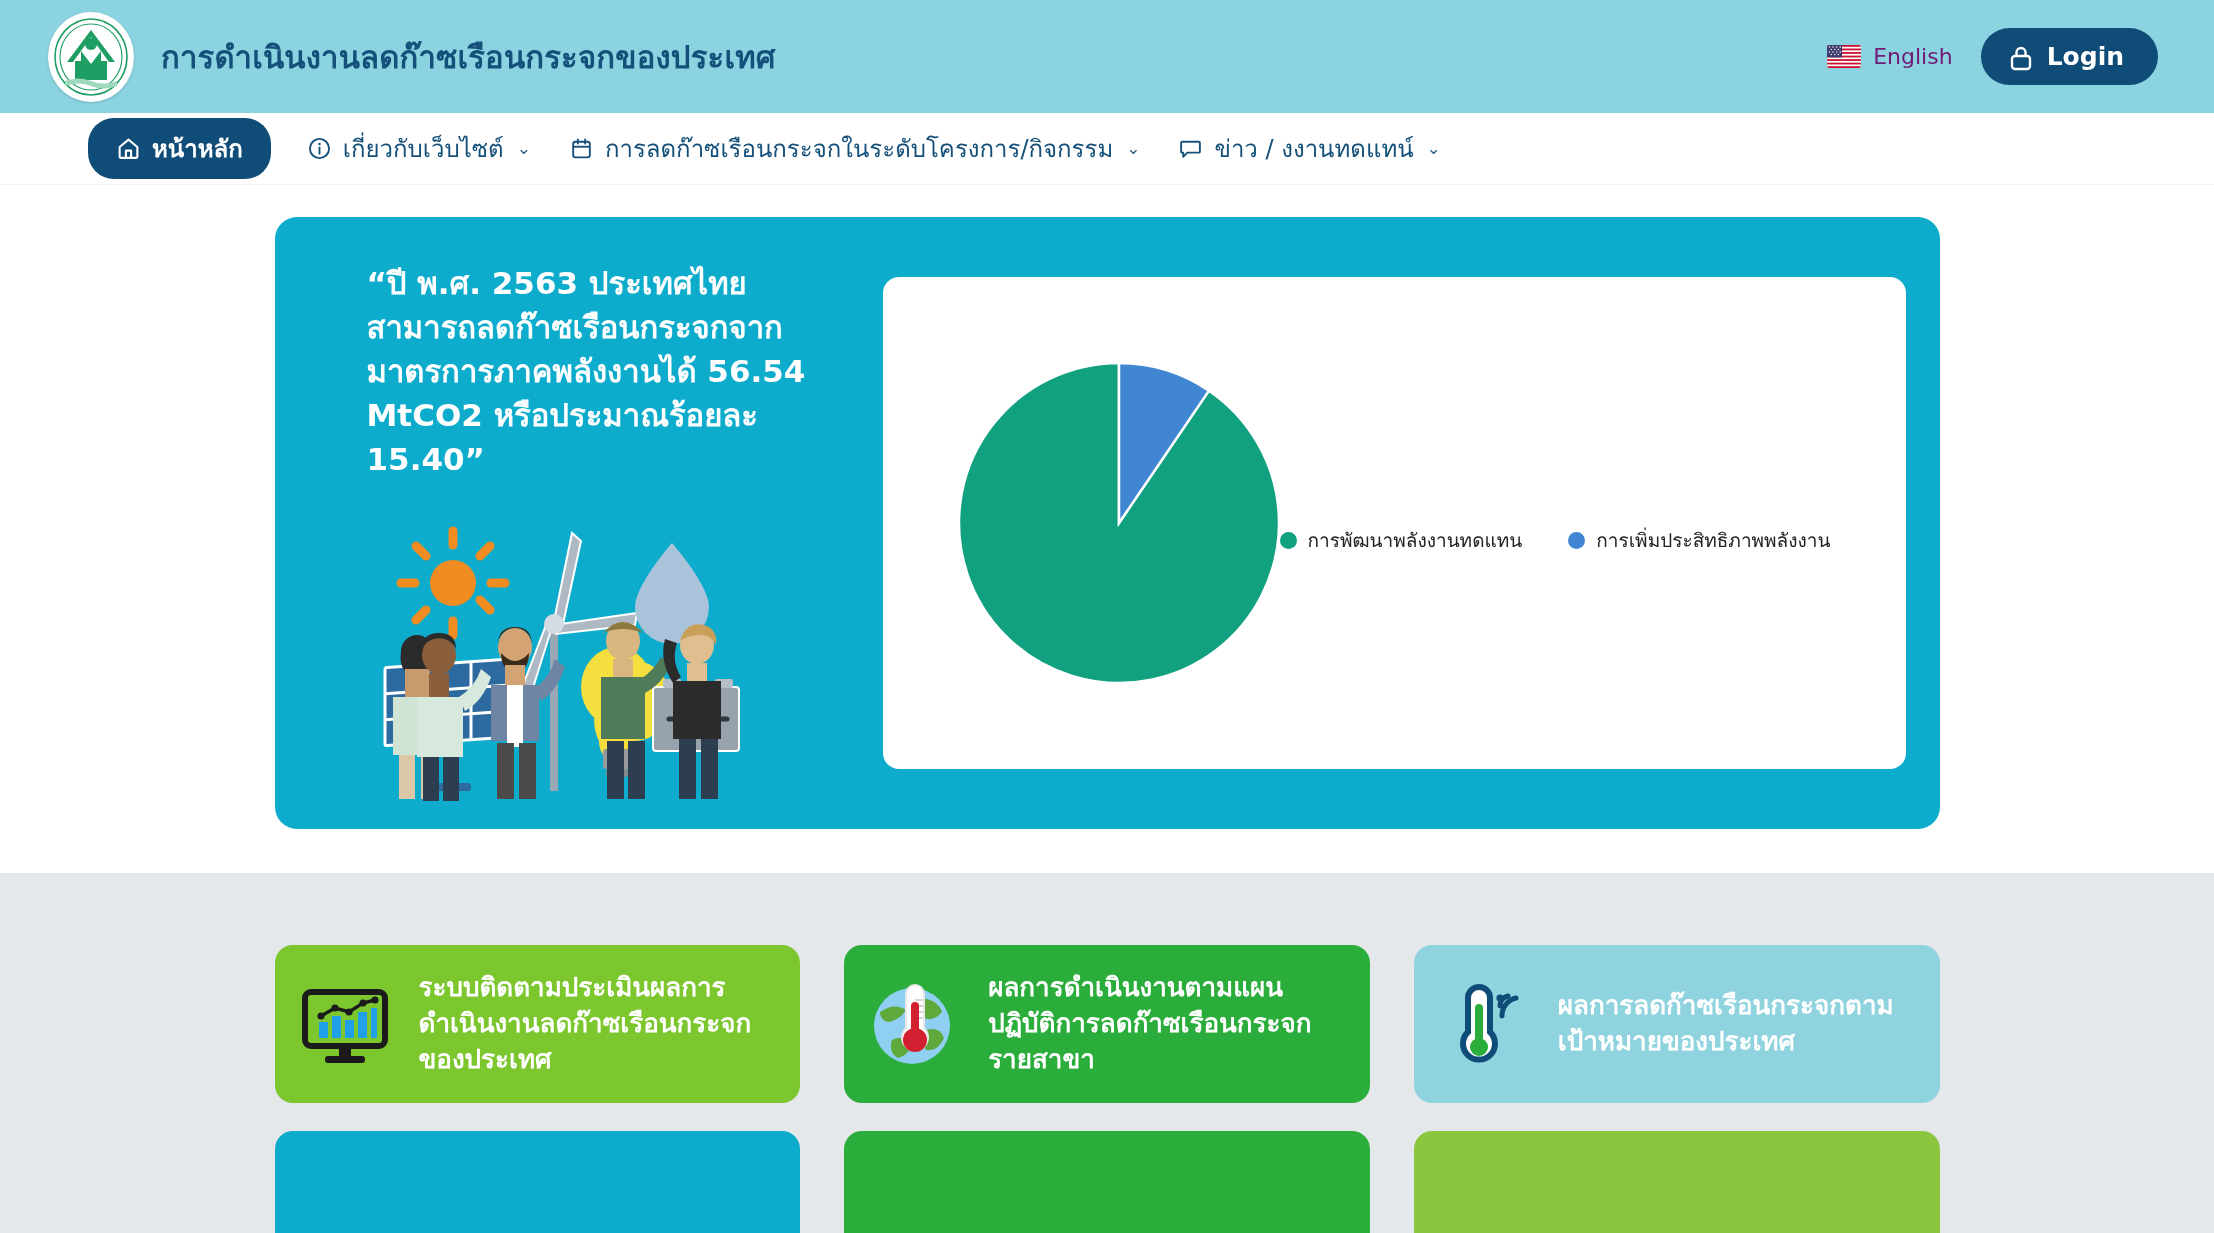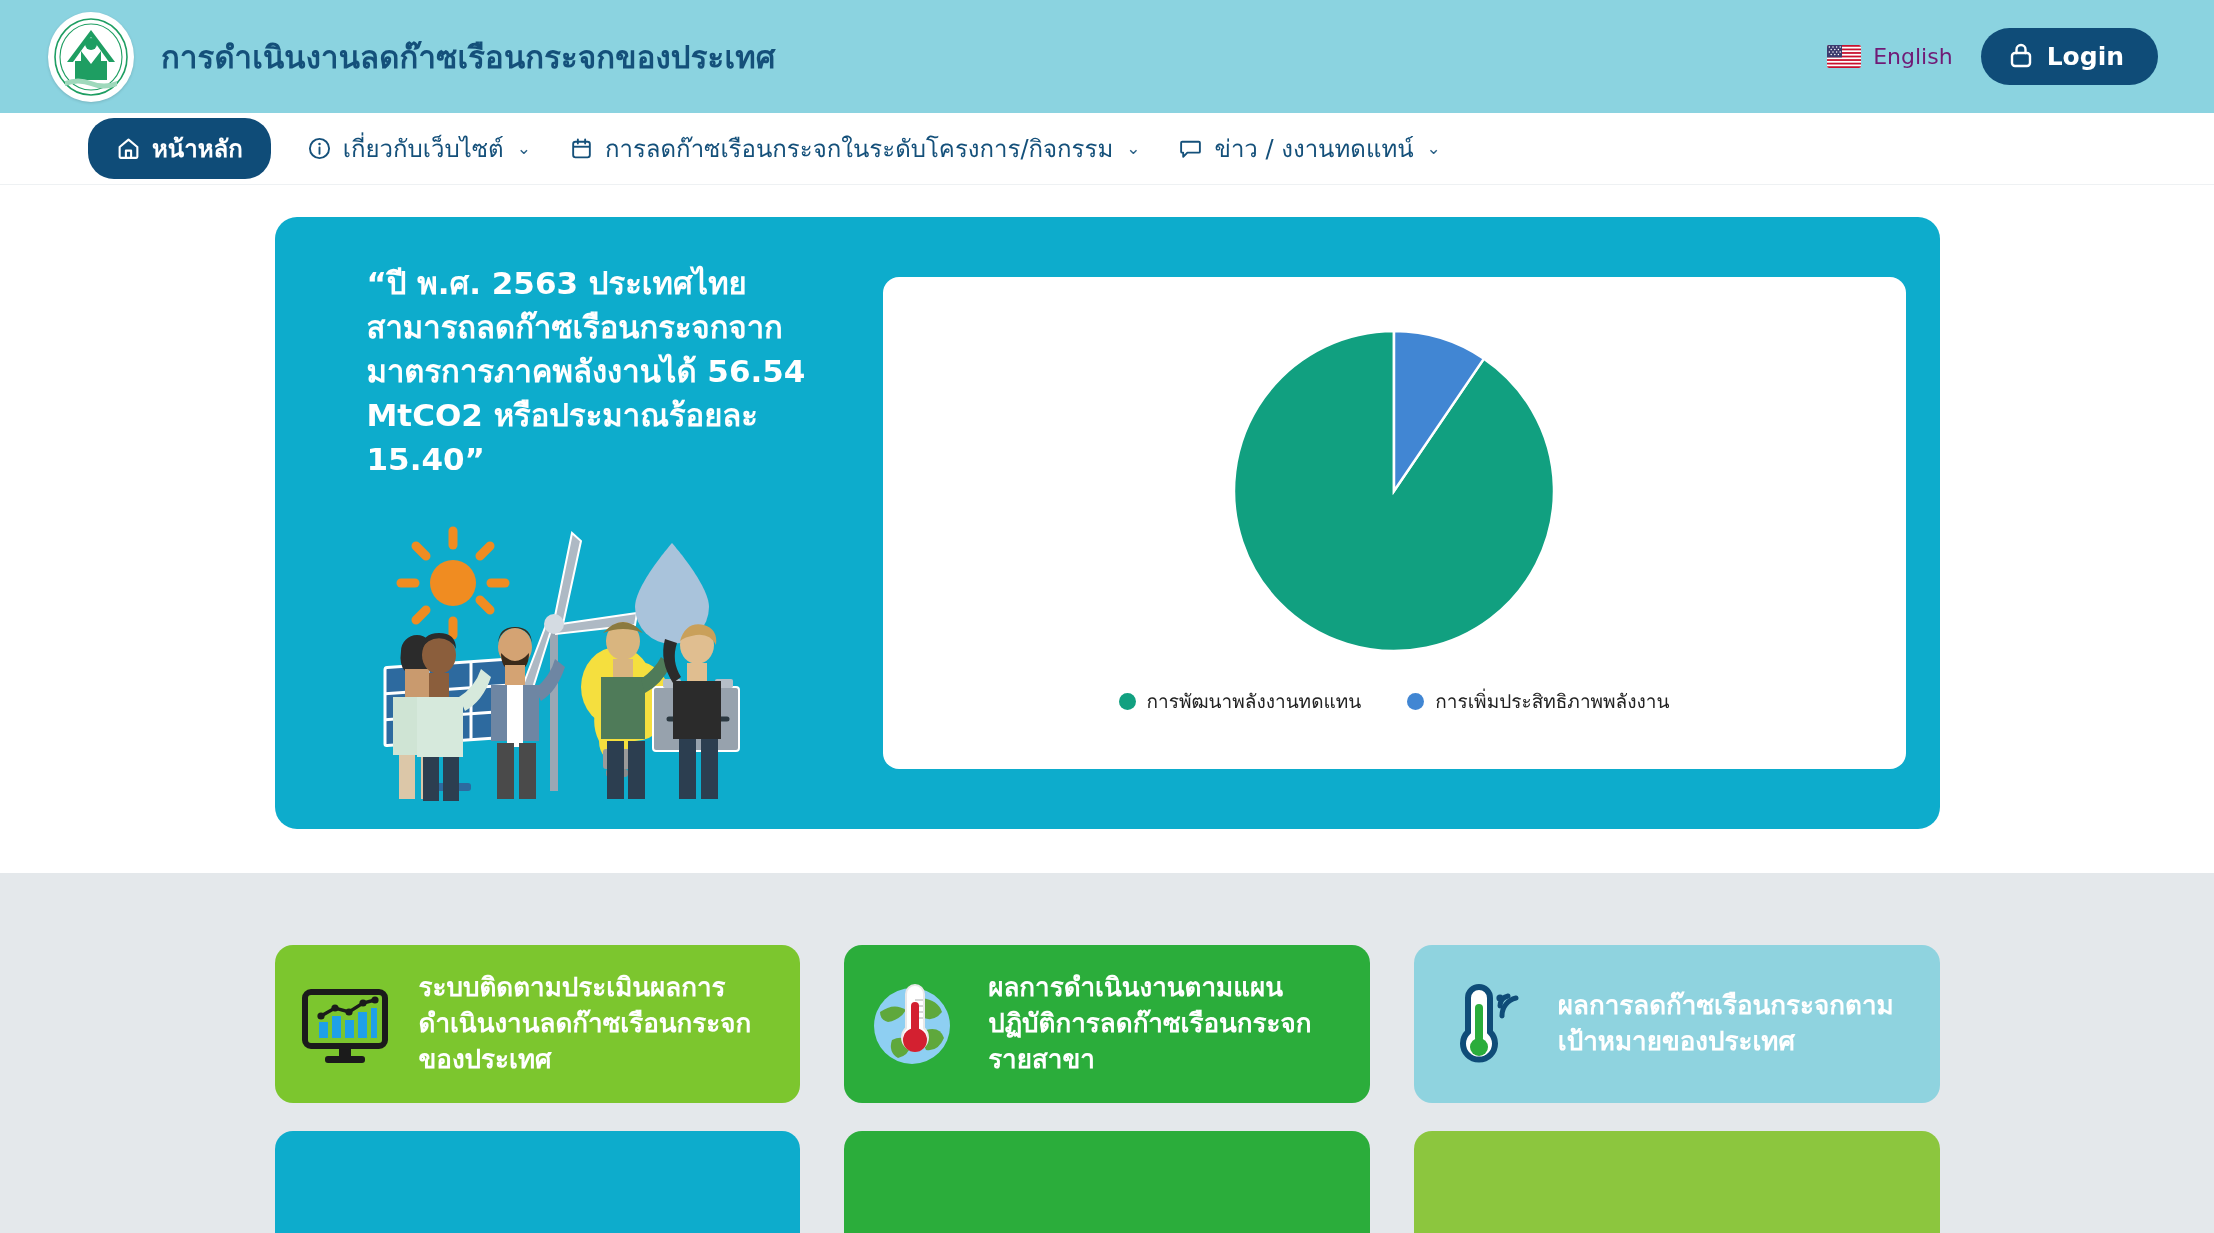--- a/index.html
+++ b/index.html
@@ -65,21 +65,21 @@
     flex: none;
     display: block;
   }
   .lang-label {
     color: #701a75;
     font-size: 22px;
     font-weight: 400;
   }
   .login-btn {
     display: flex;
-    align-items: flex-start;
+    align-items: flex-end;
     gap: 14px;
     background: #0F4C78;
     color: #ffffff;
     border: none;
     border-radius: 30px;
     padding: 14px 34px 14px 28px;
     font-size: 25px;
     font-weight: 700;
     cursor: pointer;
     font-family: inherit;
@@ -151,21 +151,20 @@
     width: 400px;
     height: 280px;
     display: block;
   }
   .chart-card {
     flex: 1;
     background: #ffffff;
     border-radius: 16px;
     height: 492px;
     display: flex;
-    flex-direction: column;
     align-items: center;
     justify-content: center;
     padding: 20px;
   }
   .pie-holder {
     width: 322px;
     height: 322px;
     position: relative;
   }
   .chart-legend {

